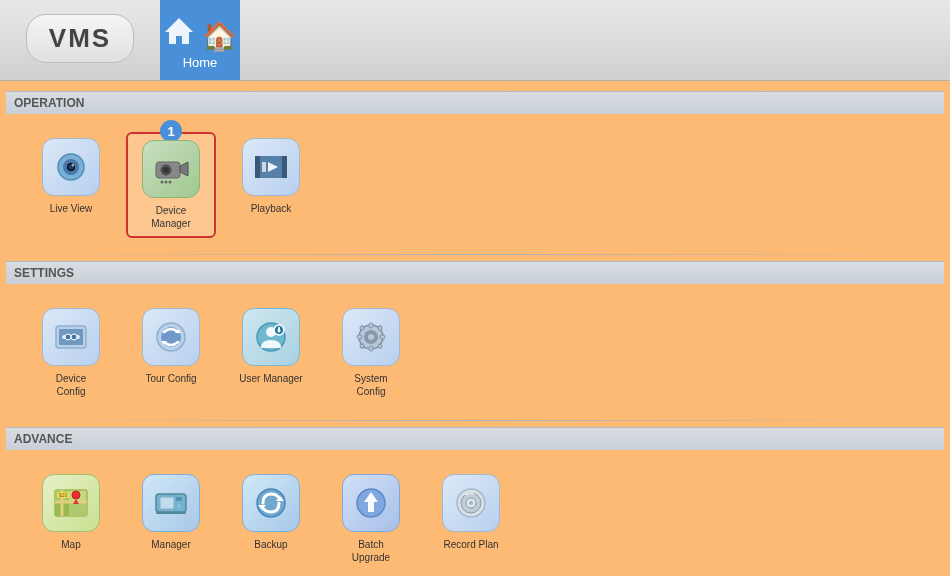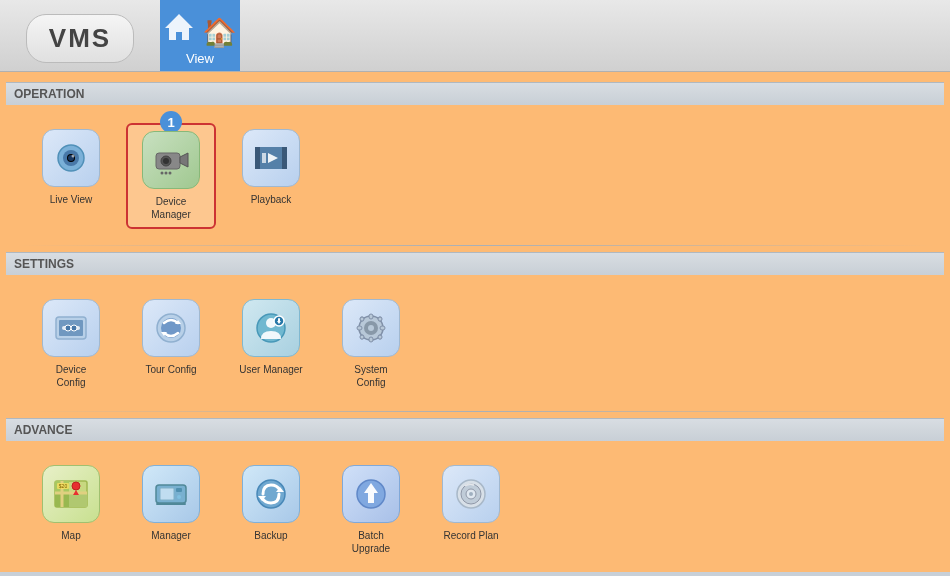--- a/index.html
+++ b/index.html
@@ -8,21 +8,21 @@
       height: 576px;
       background: #c8d0d8;
       font-family: Arial, sans-serif;
       overflow: hidden;
     }
 
     
     .top-bar {
       display: flex;
       align-items: stretch;
-      height: 72px;
+      height: 81px;
       background: linear-gradient(to bottom, #e8e8e8, #d0d0d0);
       border-bottom: 1px solid #b0b0b0;
     }
     .vms-logo {
       display: flex;
       align-items: center;
       justify-content: center;
       width: 160px;
       height: 76px;
     }
@@ -221,21 +221,21 @@
       
       <svg width="32" height="30" viewBox="0 0 32 30" fill="none" xmlns="http://www.w3.org/2000/svg">
         <polygon points="16,2 2,16 6,16 6,28 13,28 13,20 19,20 19,28 26,28 26,16 30,16" fill="white" opacity="0.9"></polygon>
         <rect x="8" y="7" width="16" height="10" rx="1" fill="#e87030" opacity="0.0"></rect>
 
         <polygon points="16,1 0,17 4,17 4,17" fill="#e07828" opacity="0"></polygon>
       </svg>
       
       🏠
     </div>
-    <span>View</span>
+    <span>Home</span>
   </div>
 </div>
 
 <div class="main-content">
 
   <div class="section-label">OPERATION</div>
   <div class="icon-grid">
 
     <div class="icon-item">
       <div class="icon-box icon-live-view">

